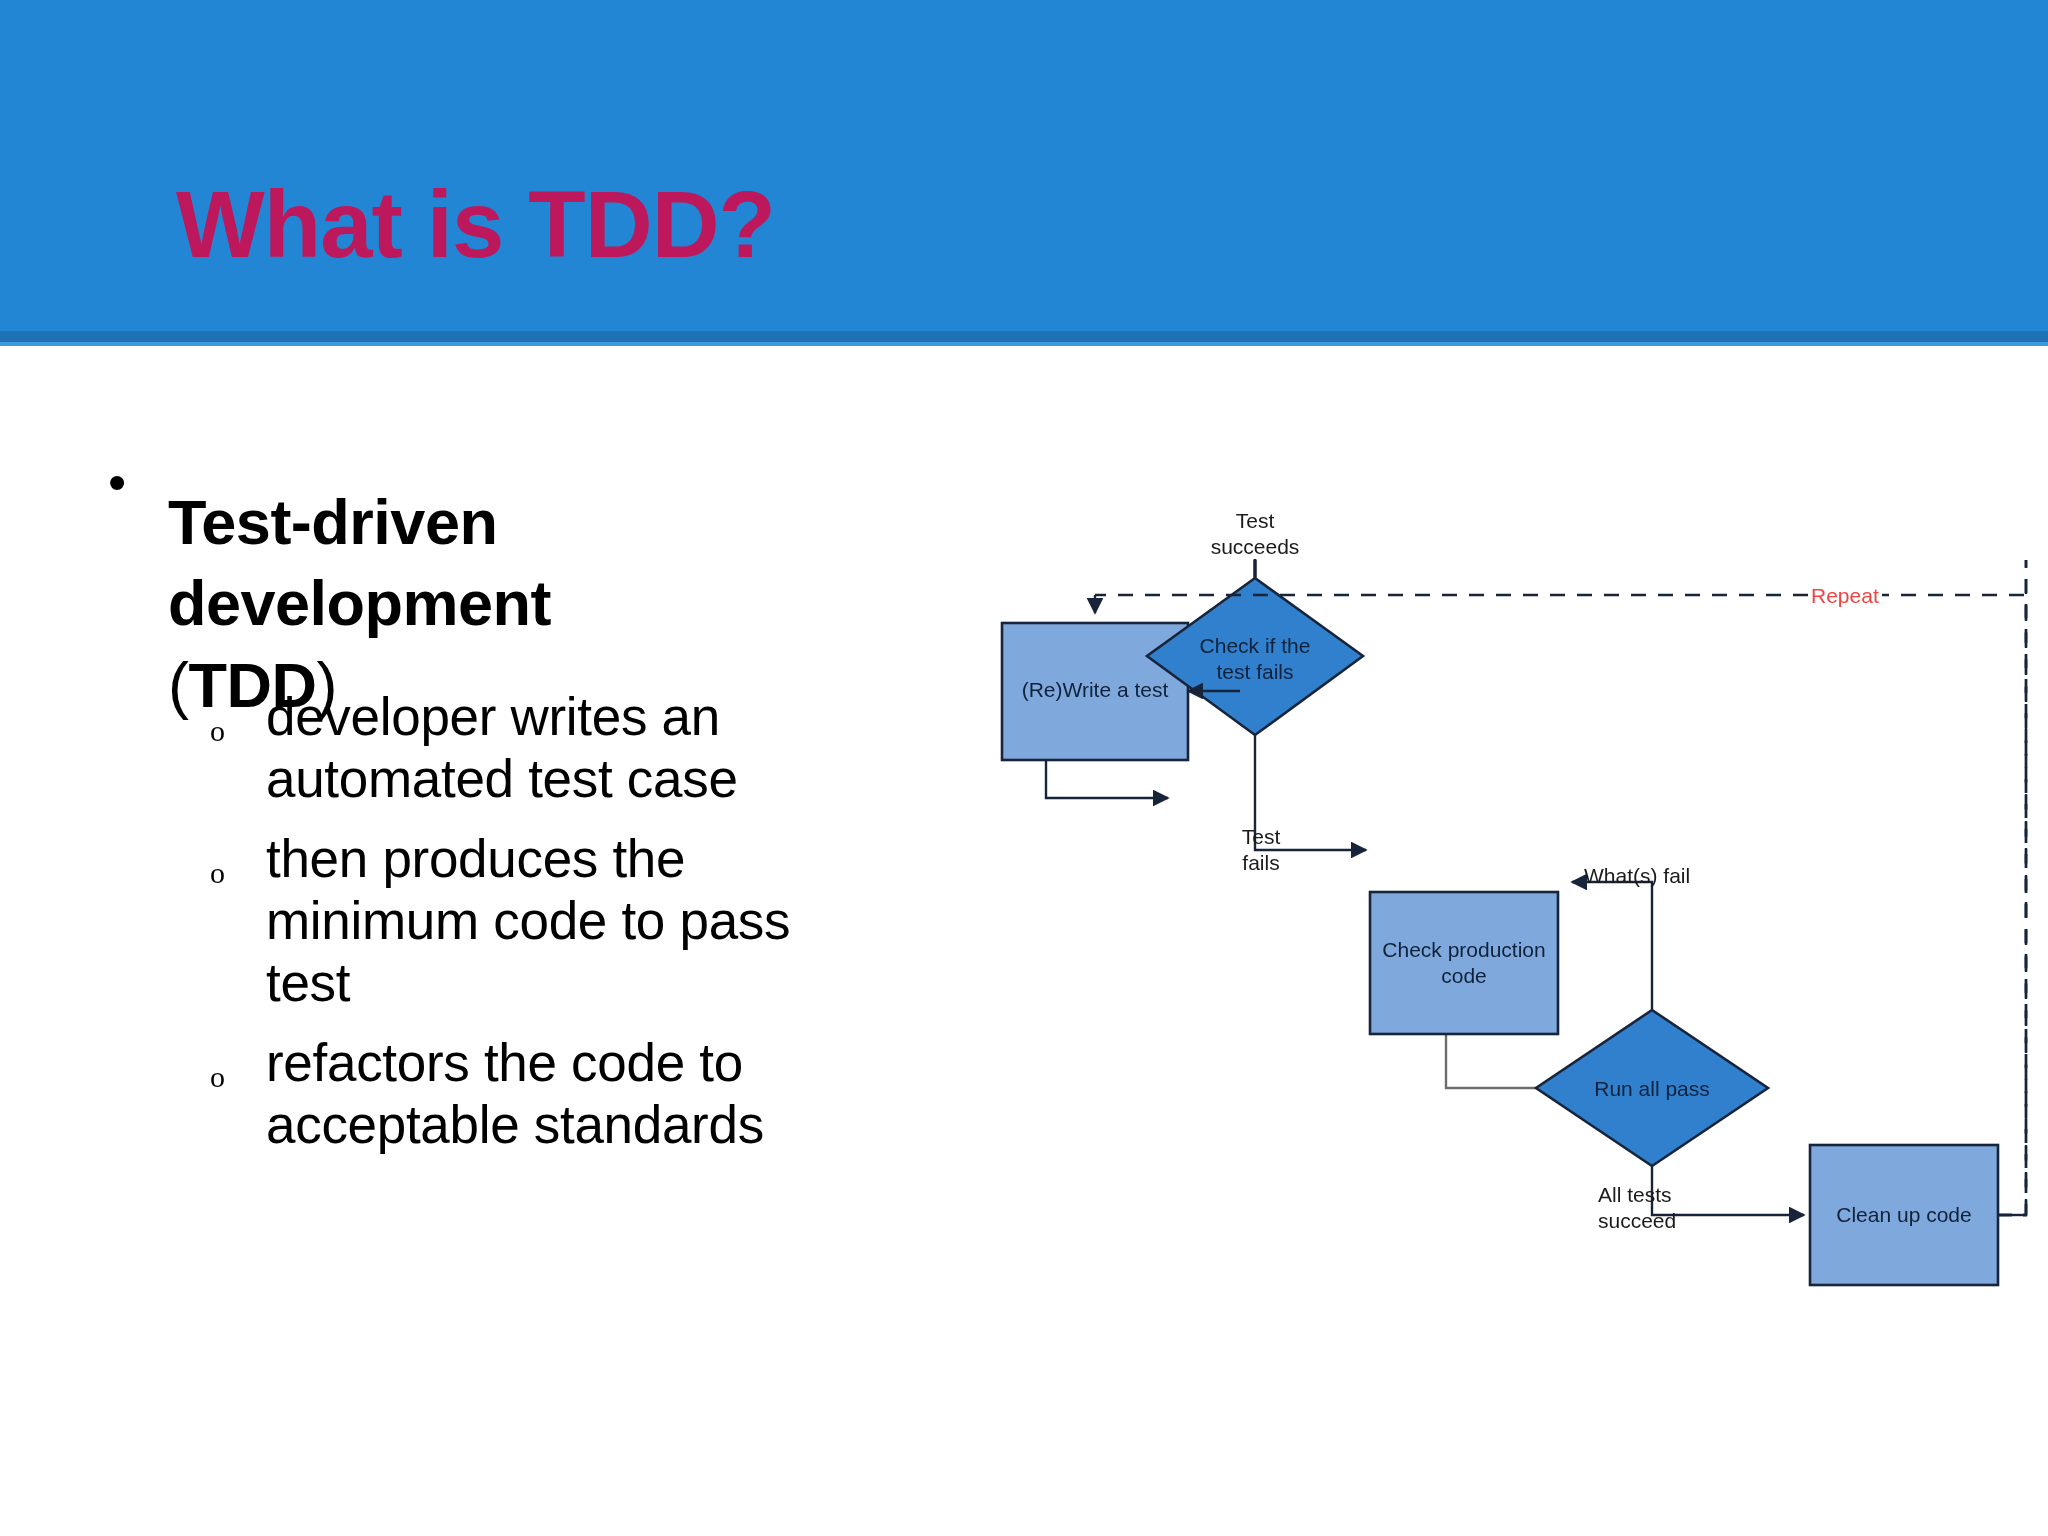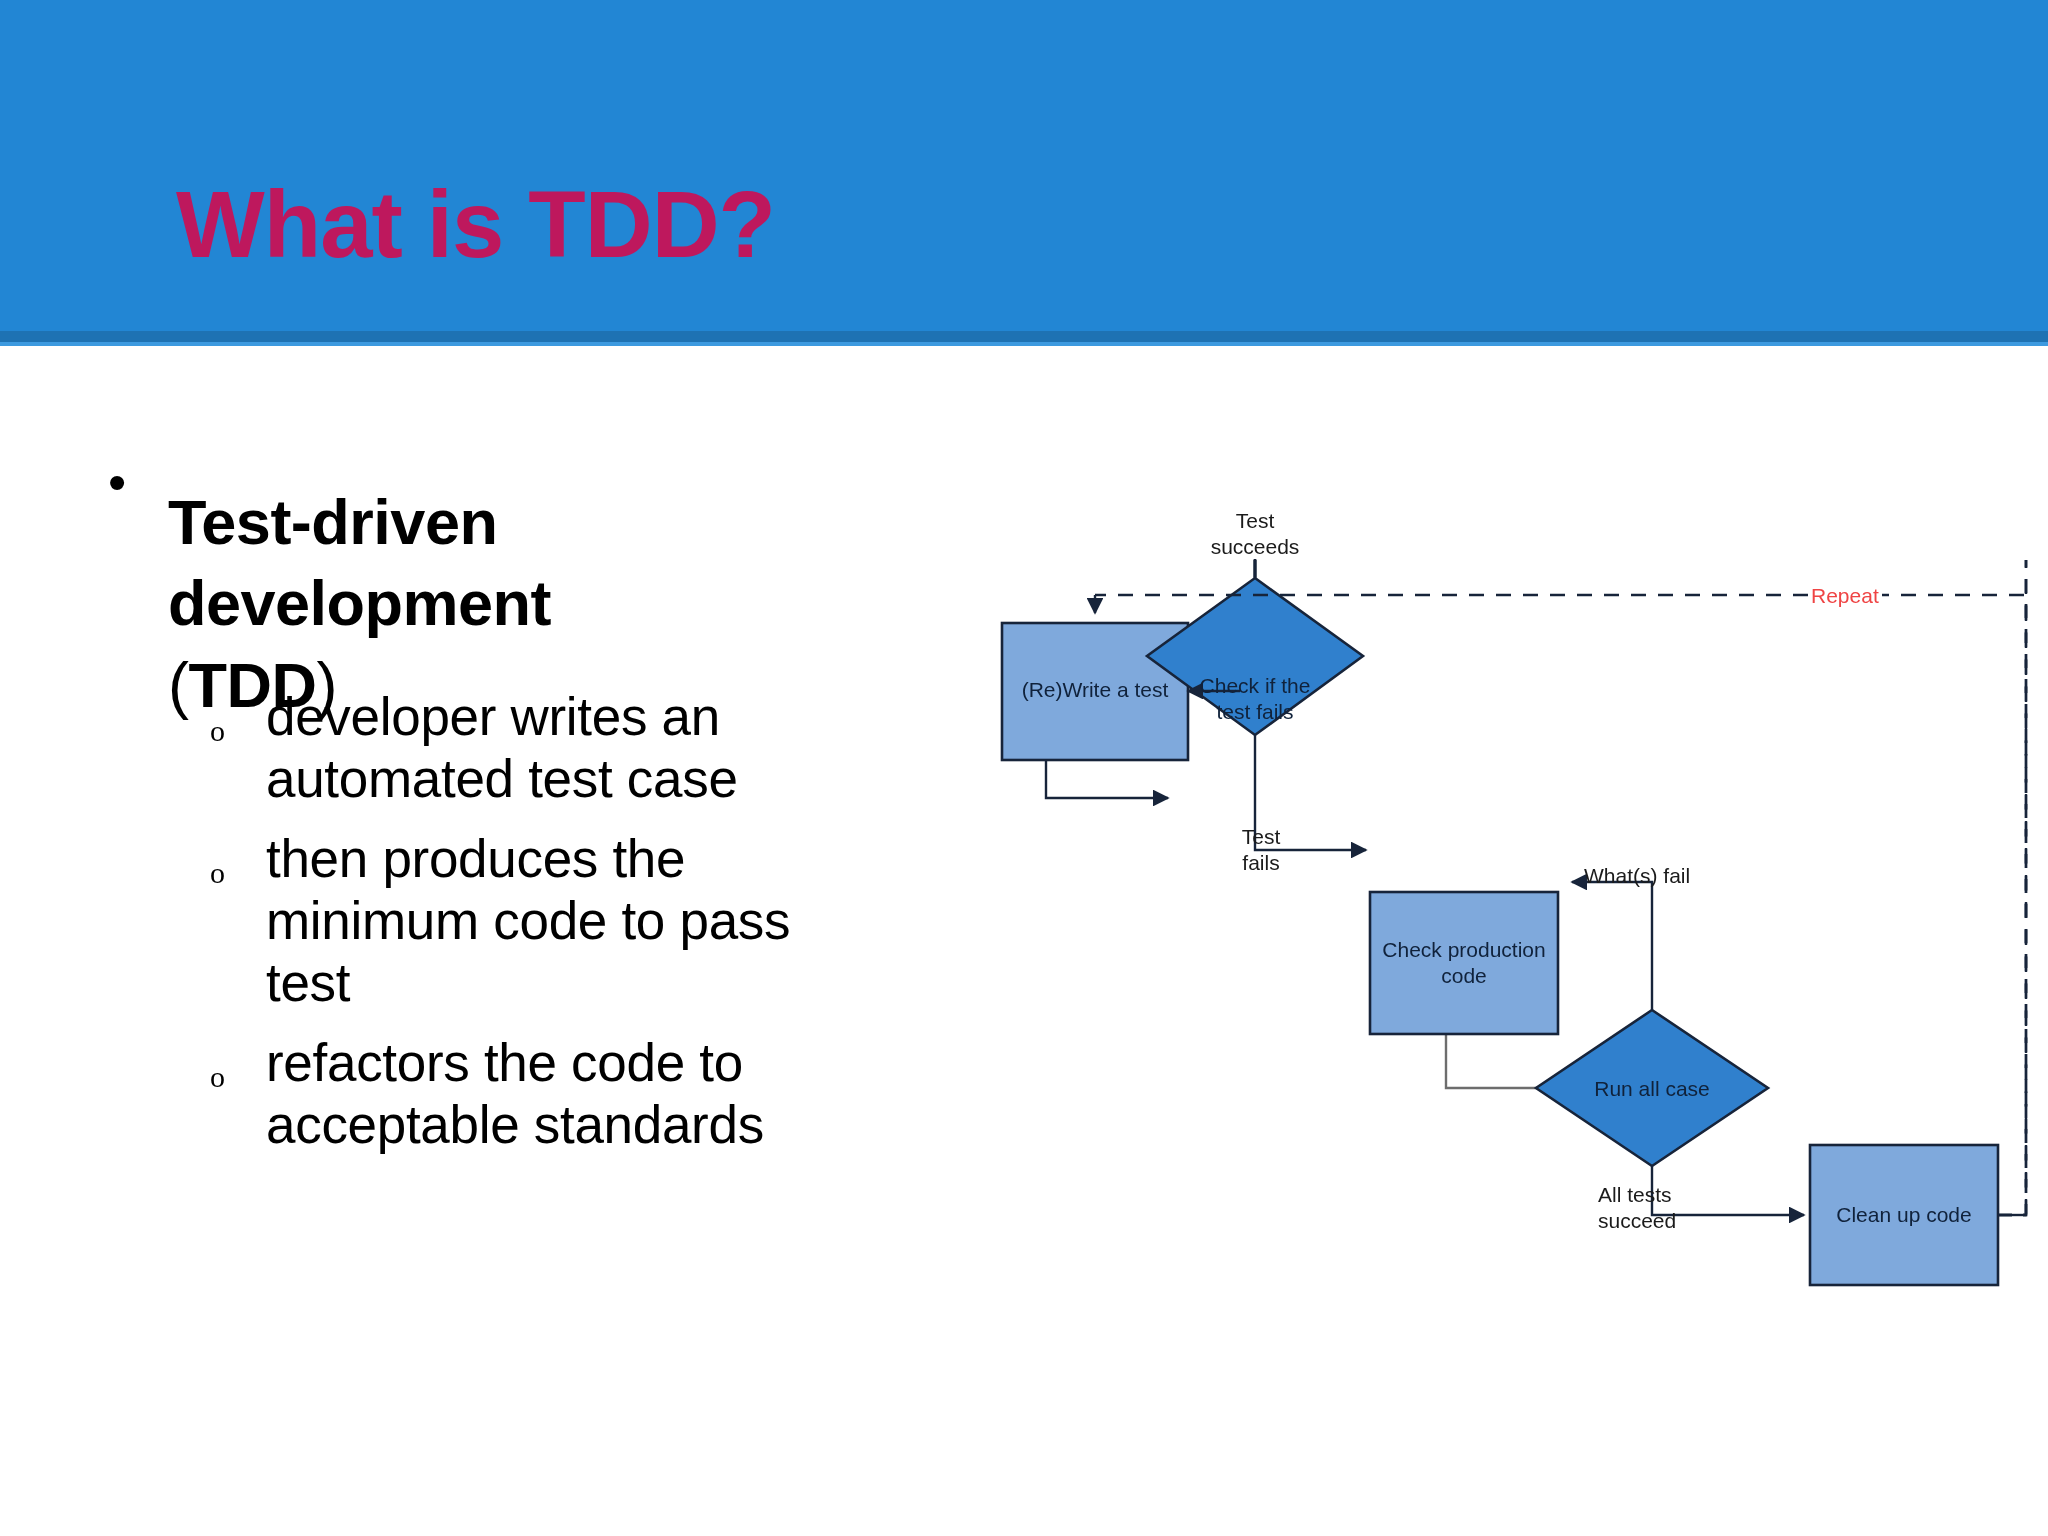--- a/index.html
+++ b/index.html
@@ -235,31 +235,31 @@
     <g stroke="#17243a" stroke-width="2.4" fill="none">
       <path d="M260,131 L208,131" marker-end="url(#arrow4)"></path>
     </g>
     <g stroke="#17243a" stroke-width="2.4" fill="none">
       <path d="M275,18 L275,0"></path>
     </g>
   </svg>
 
   <div class="fl-label" style="left:22px;top:117px;width:186px;">(Re)Write a test</div>
 
-  <div class="fl-label" style="left:177px;top:73px;width:196px;margin-top:40px;">
+  <div class="fl-label" style="left:177px;top:73px;width:196px;">
     <div>Check if the</div>
     <div>test fails</div>
   </div>
 
   <div class="fl-label" style="left:390px;top:377px;width:188px;">
     <div>Check production</div>
     <div>code</div>
   </div>
 
-  <div class="fl-label" style="left:574px;top:516px;width:196px;">Run all case</div>
+  <div class="fl-label" style="left:574px;top:516px;width:196px;">Run all pass</div>
 
   <div class="fl-label" style="left:830px;top:642px;width:188px;">Clean up code</div>
 
   <div class="fl-edge-label" style="left:225px;top:-52px;width:100px;">
     <div>Test</div>
     <div>succeeds</div>
   </div>
 
   <div class="fl-edge-label" style="left:238px;top:264px;width:86px;">
     <div>Test</div>

